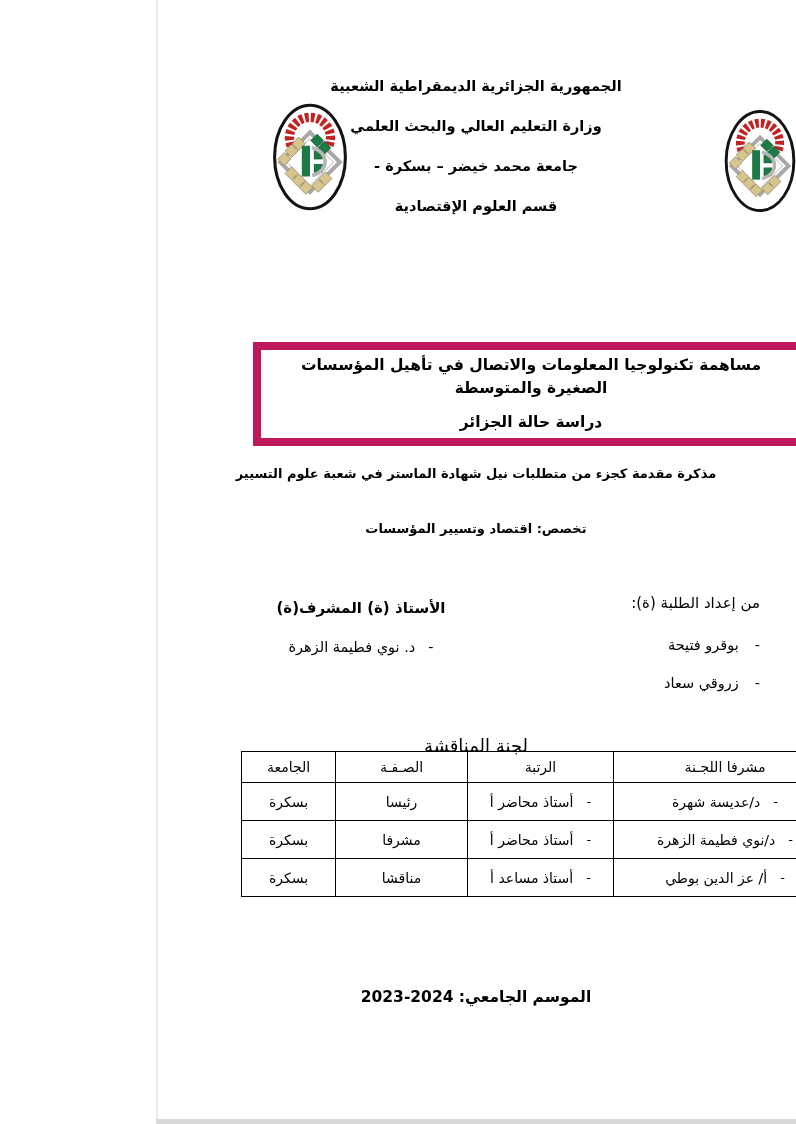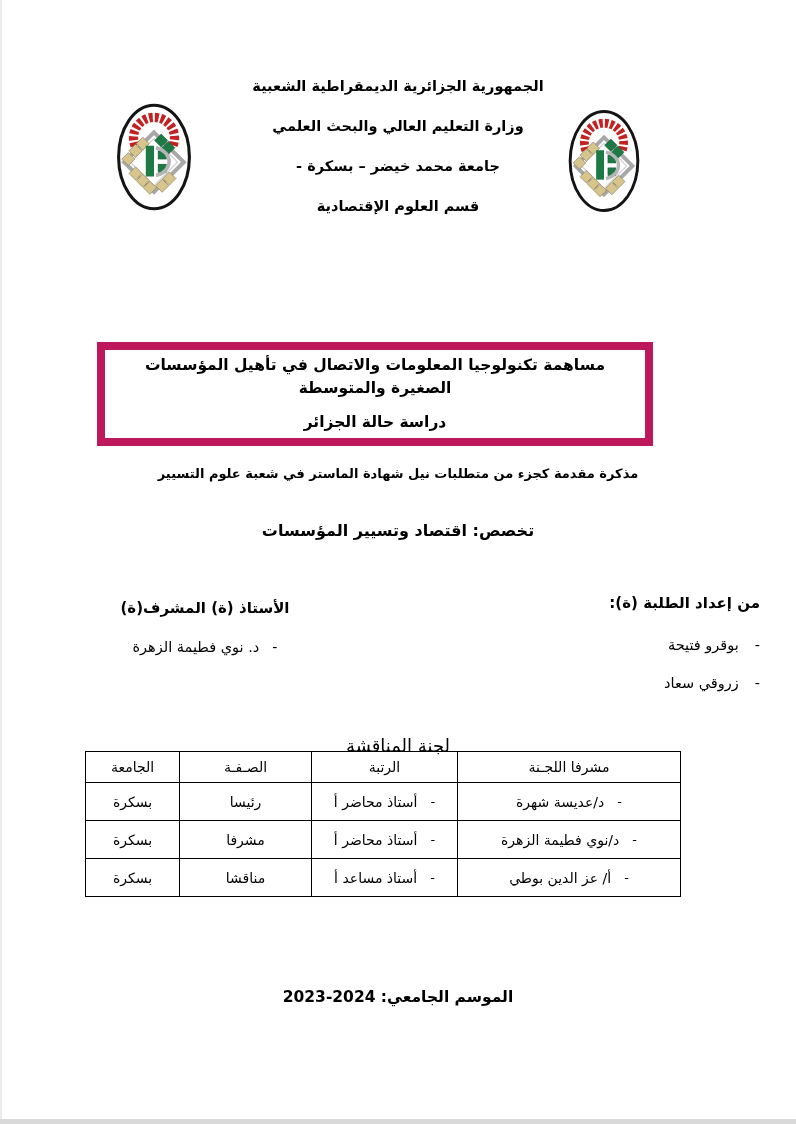--- a/index.html
+++ b/index.html
@@ -7,21 +7,21 @@
     --logo-green:#1e7a45;
     --logo-tan:#d8c58b;
     --logo-gray:#a8a8a8;
     --edge-gray:#d9d9d9;
     --ink:#000;
   }
   *{box-sizing:border-box;margin:0;padding:0;}
   body{background:#fff;margin:0;}
   .page{
     position:relative;
-    width:796px;height:1124px;
+    width:640px;height:1124px;
     background:#ffffff;
     color:var(--ink);
     font-family:"DejaVu Sans",sans-serif;
     direction:rtl;
     overflow:hidden;
   }
   
   .edge-bottom{position:absolute;left:0;right:0;bottom:0;height:5px;background:var(--edge-gray);}
   .edge-left{position:absolute;left:0;top:0;bottom:0;width:2px;background:#ececec;}
 
@@ -46,26 +46,26 @@
     gap:10px;padding:4px 8px;
   }
   .title-box p{font-weight:bold;font-size:15.5px;text-align:center;line-height:1.5;}
 
   .thesis-note{
     position:absolute;top:466px;left:0;right:0;text-align:center;
     font-size:13px;font-weight:bold;
   }
   .specialty{
     position:absolute;top:521px;left:0;right:0;text-align:center;
-    font-size:16px;font-weight:bold;
+    font-size:13px;font-weight:bold;
   }
 
   
   .students-block{position:absolute;top:594px;right:36px;text-align:right;}
-  .students-block .block-heading{font-size:15px;font-weight:bold;}
+  .students-block .block-heading{font-size:15px;font-weight:normal;}
   .students-block ul{list-style:none;margin-top:14px;}
   .students-block li{
     display:flex;flex-direction:row;gap:16px;align-items:center;
     height:38px;font-size:14.5px;justify-content:flex-start;
   }
   .supervisor-block{position:absolute;top:599px;left:110px;width:190px;text-align:center;}
   .supervisor-block .block-heading{font-size:15px;font-weight:bold;white-space:nowrap;}
   .supervisor-line{
     margin-top:22px;display:flex;flex-direction:row;gap:13px;
     align-items:center;justify-content:center;font-size:14.5px;white-space:nowrap;

